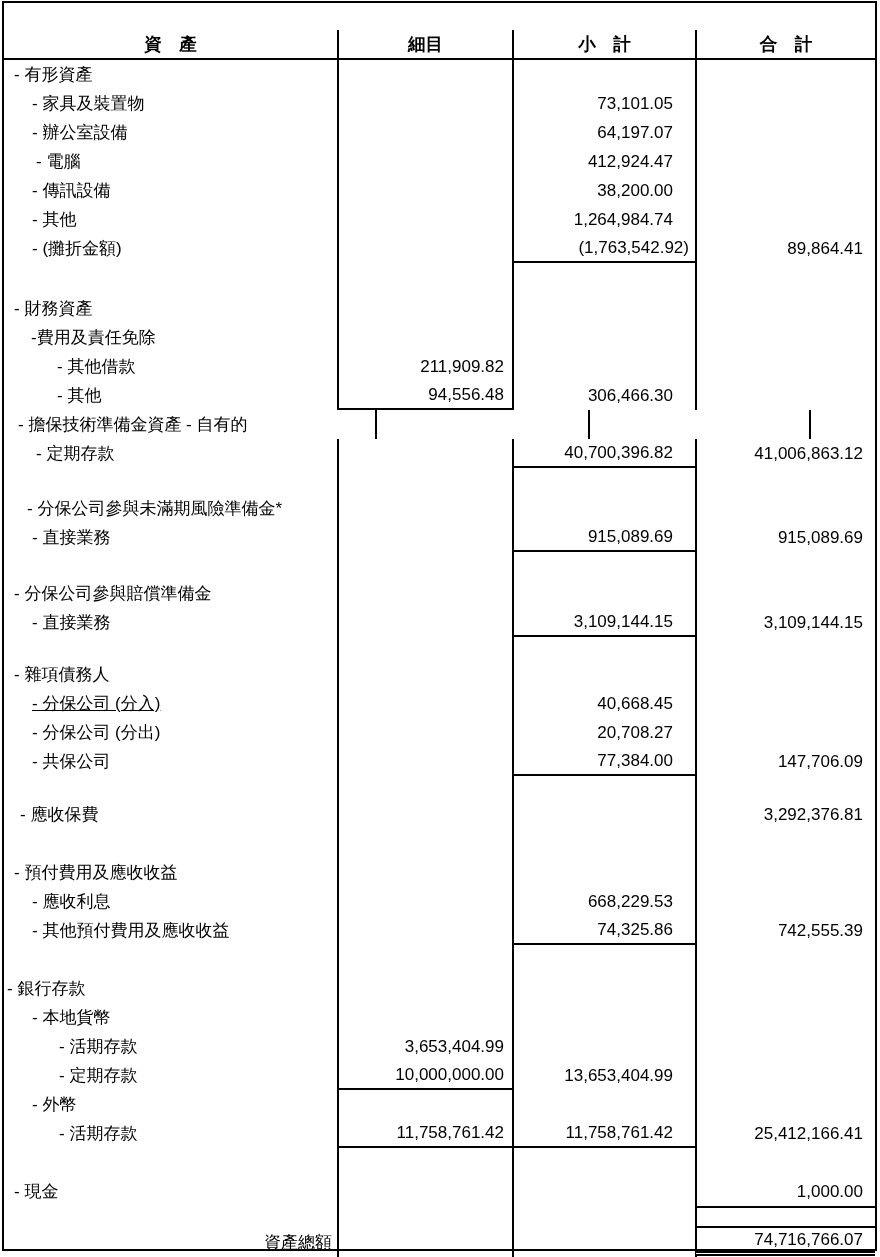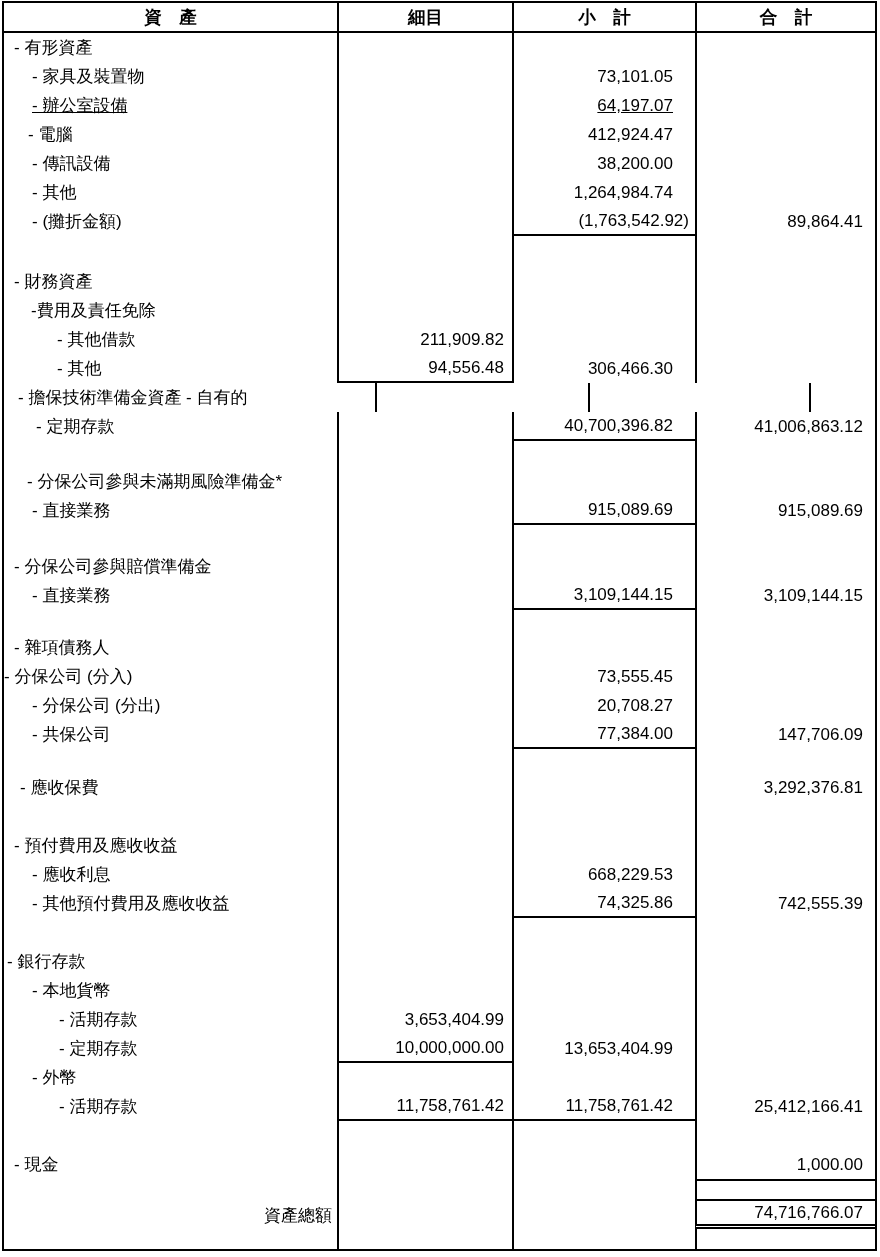--- a/index.html
+++ b/index.html
@@ -19,20 +19,21 @@
   }
   .hdr-row,.row{
     display:grid;
     grid-template-columns:333px 175px 183px 180px;
   }
   .hdr-row{
     height:28px;
     border-bottom:2px solid #000;
     font-weight:bold;
     font-size:17.5px;
+    margin-top:27px;
   }
   .hdr-row > div{
     display:flex;align-items:center;justify-content:center;
     box-sizing:border-box;
   }
   .hdr-row > div + div{border-left:2px solid #000;}
   .row{font-size:17px;}
   .row > div{
     display:flex;align-items:center;
     box-sizing:border-box;
@@ -67,28 +68,28 @@
         <div class="cell-num cell-detail"></div>
         <div class="cell-num cell-subtotal"></div>
         <div class="cell-num cell-total"></div>
       </div>
       <div class="row" style="height: 29px;">
         <div class="cell-label" style="padding-left: 28px;">- 家具及裝置物</div>
         <div class="cell-num cell-detail"></div>
         <div class="cell-num cell-subtotal">73,101.05</div>
         <div class="cell-num cell-total"></div>
       </div>
-      <div class="row" style="height: 29px; text-decoration: underline;">
+      <div class="row" style="height: 29px;">
         <div class="cell-label" style="padding-left: 28px;">- 辦公室設備</div>
         <div class="cell-num cell-detail"></div>
         <div class="cell-num cell-subtotal">64,197.07</div>
         <div class="cell-num cell-total"></div>
       </div>
       <div class="row" style="height: 29px;">
-        <div class="cell-label" style="padding-left: 24px;">- 電腦</div>
+        <div class="cell-label" style="padding-left: 32px;">- 電腦</div>
         <div class="cell-num cell-detail"></div>
         <div class="cell-num cell-subtotal">412,924.47</div>
         <div class="cell-num cell-total"></div>
       </div>
       <div class="row" style="height: 29px;">
         <div class="cell-label" style="padding-left: 28px;">- 傳訊設備</div>
         <div class="cell-num cell-detail"></div>
         <div class="cell-num cell-subtotal">38,200.00</div>
         <div class="cell-num cell-total"></div>
       </div>
@@ -188,23 +189,23 @@
         <div class="cell-num cell-subtotal"></div>
         <div class="cell-num cell-total"></div>
       </div>
       <div class="row" style="height: 29px;">
         <div class="cell-label" style="padding-left: 10px;">- 雜項債務人</div>
         <div class="cell-num cell-detail"></div>
         <div class="cell-num cell-subtotal"></div>
         <div class="cell-num cell-total"></div>
       </div>
       <div class="row" style="height: 29px;">
-        <div class="cell-label" style="">- 分保公司 (分入)</div>
-        <div class="cell-num cell-detail"></div>
-        <div class="cell-num cell-subtotal">73,555.45</div>
+        <div class="cell-label" style="padding-left: 28px; text-decoration: underline;">- 分保公司 (分入)</div>
+        <div class="cell-num cell-detail"></div>
+        <div class="cell-num cell-subtotal">40,668.45</div>
         <div class="cell-num cell-total"></div>
       </div>
       <div class="row" style="height: 29px;">
         <div class="cell-label" style="padding-left: 28px;">- 分保公司 (分出)</div>
         <div class="cell-num cell-detail"></div>
         <div class="cell-num cell-subtotal">20,708.27</div>
         <div class="cell-num cell-total"></div>
       </div>
       <div class="row" style="height: 29px;">
         <div class="cell-label" style="padding-left: 28px;">- 共保公司</div>

